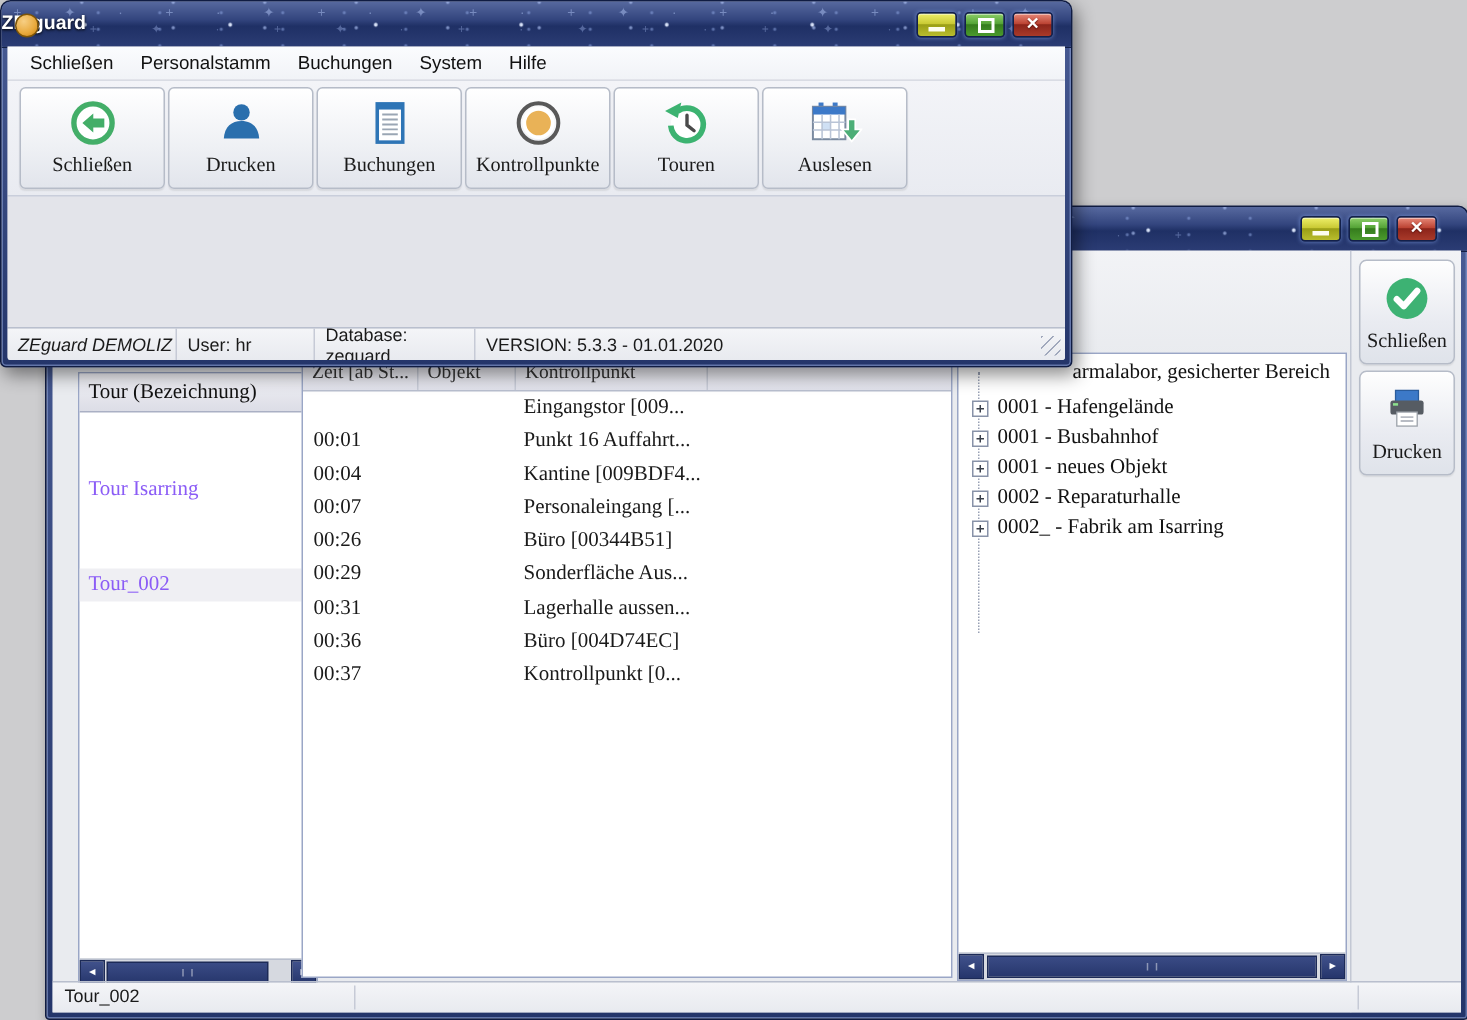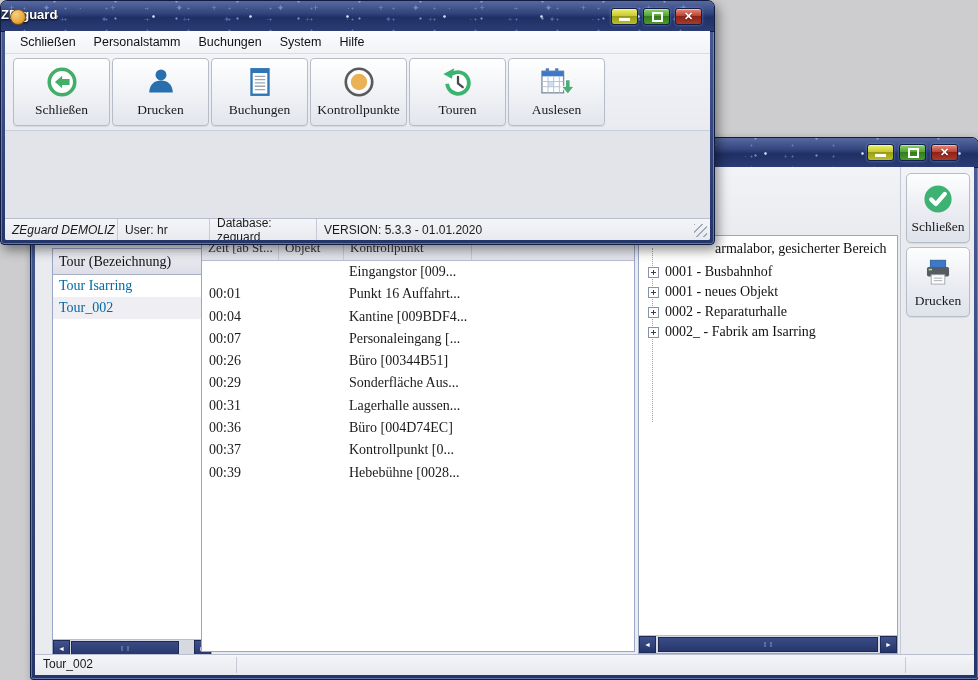--- a/index.html
+++ b/index.html
@@ -70,22 +70,22 @@
     background:linear-gradient(#f2f3f6,#e9ebef 70px,#e9ebef);overflow:hidden;}
   .panel-sep{position:absolute;left:865px;top:0;bottom:0;border-left:1px solid #c3c8d4;}
   .sidebtn{position:absolute;left:871px;width:64px;height:70px;border:1px solid #b6bcc8;border-radius:5px;
     background:linear-gradient(#fefefe,#e9ebf1 60%,#dfe3ea);box-shadow:0 1px 1px rgba(0,0,0,.08);
     display:flex;flex-direction:column;align-items:center;justify-content:center;gap:3px;box-sizing:border-box;}
   .sidebtn span{font-family:"Liberation Serif",serif;font-size:13.5px;color:#1a1a1a;}
   .panel{position:absolute;background:#fff;border:1px solid #9aa6c6;box-sizing:border-box;overflow:hidden;}
   .tour-list{left:17px;top:81px;width:160px;height:410px;}
   .list-header{height:25px;line-height:25px;background:linear-gradient(#f2f2f7,#dcdde6);
     border-bottom:1px solid #aab0c4;font-family:"Liberation Serif",serif;font-size:14px;color:#111;padding-left:6px;}
-  .lrow{height:22px;line-height:22px;font-family:"Liberation Serif",serif;font-size:14px;color:#0369a1;
-    padding-left:6px;white-space:nowrap;}
+  .lrow{height:22px;line-height:22px;font-family:"Liberation Serif",serif;font-size:14px;color:#8b5cf6;
+    padding-left:6px;white-space:nowrap;margin-top:41px;}
   .lrow.sel{background:#efeff3;}
   .points-list{left:166px;top:68px;width:434px;height:417px;}
   .mheader{position:relative;height:24px;background:linear-gradient(#f5f5f9,#e2e3ec);border-bottom:1px solid #b9bfd0;}
   .mh{position:absolute;top:0;bottom:0;border-right:1px solid #c8ccd8;font-family:"Liberation Serif",serif;
     font-size:13px;color:#333;line-height:24px;padding-left:6px;box-sizing:border-box;overflow:hidden;white-space:nowrap;}
   .mh.c1{left:0;width:77px;} .mh.c2{left:77px;width:65px;} .mh.c3{left:142px;width:128px;} .mh.c4{left:270px;right:0;border-right:none;}
   .mrow{position:relative;height:22.3px;font-family:"Liberation Serif",serif;font-size:14px;color:#1a1a1a;}
   .mrow .zeit{position:absolute;left:7px;top:3px;}
   .mrow .kp{position:absolute;left:147px;top:3px;white-space:nowrap;}
   .obj-tree{left:603px;top:68px;width:260px;height:419px;}
@@ -192,30 +192,30 @@
           <span class="kp">Lagerhalle aussen...</span>
         </div>
         <div class="mrow">
           <span class="zeit">00:36</span>
           <span class="kp">Büro [004D74EC]</span>
         </div>
         <div class="mrow">
           <span class="zeit">00:37</span>
           <span class="kp">Kontrollpunkt [0...</span>
         </div>
-        <div class="mrow">
-          <span class="zeit">00:39</span>
-          <span class="kp">Hebebühne [0028...</span>
-        </div>
       </div>
 
       <div class="panel obj-tree">
         <div class="treeline"></div>
         <div class="trow clip">
           <span class="tlabel">armalabor, gesicherter Bereich</span>
+        </div>
+        <div class="trow">
+          <span class="pbox"></span>
+          <span class="tlabel">0001 - Hafengelände</span>
         </div>
         <div class="trow">
           <span class="pbox"></span>
           <span class="tlabel">0001 - Busbahnhof</span>
         </div>
         <div class="trow">
           <span class="pbox"></span>
           <span class="tlabel">0001 - neues Objekt</span>
         </div>
         <div class="trow">

